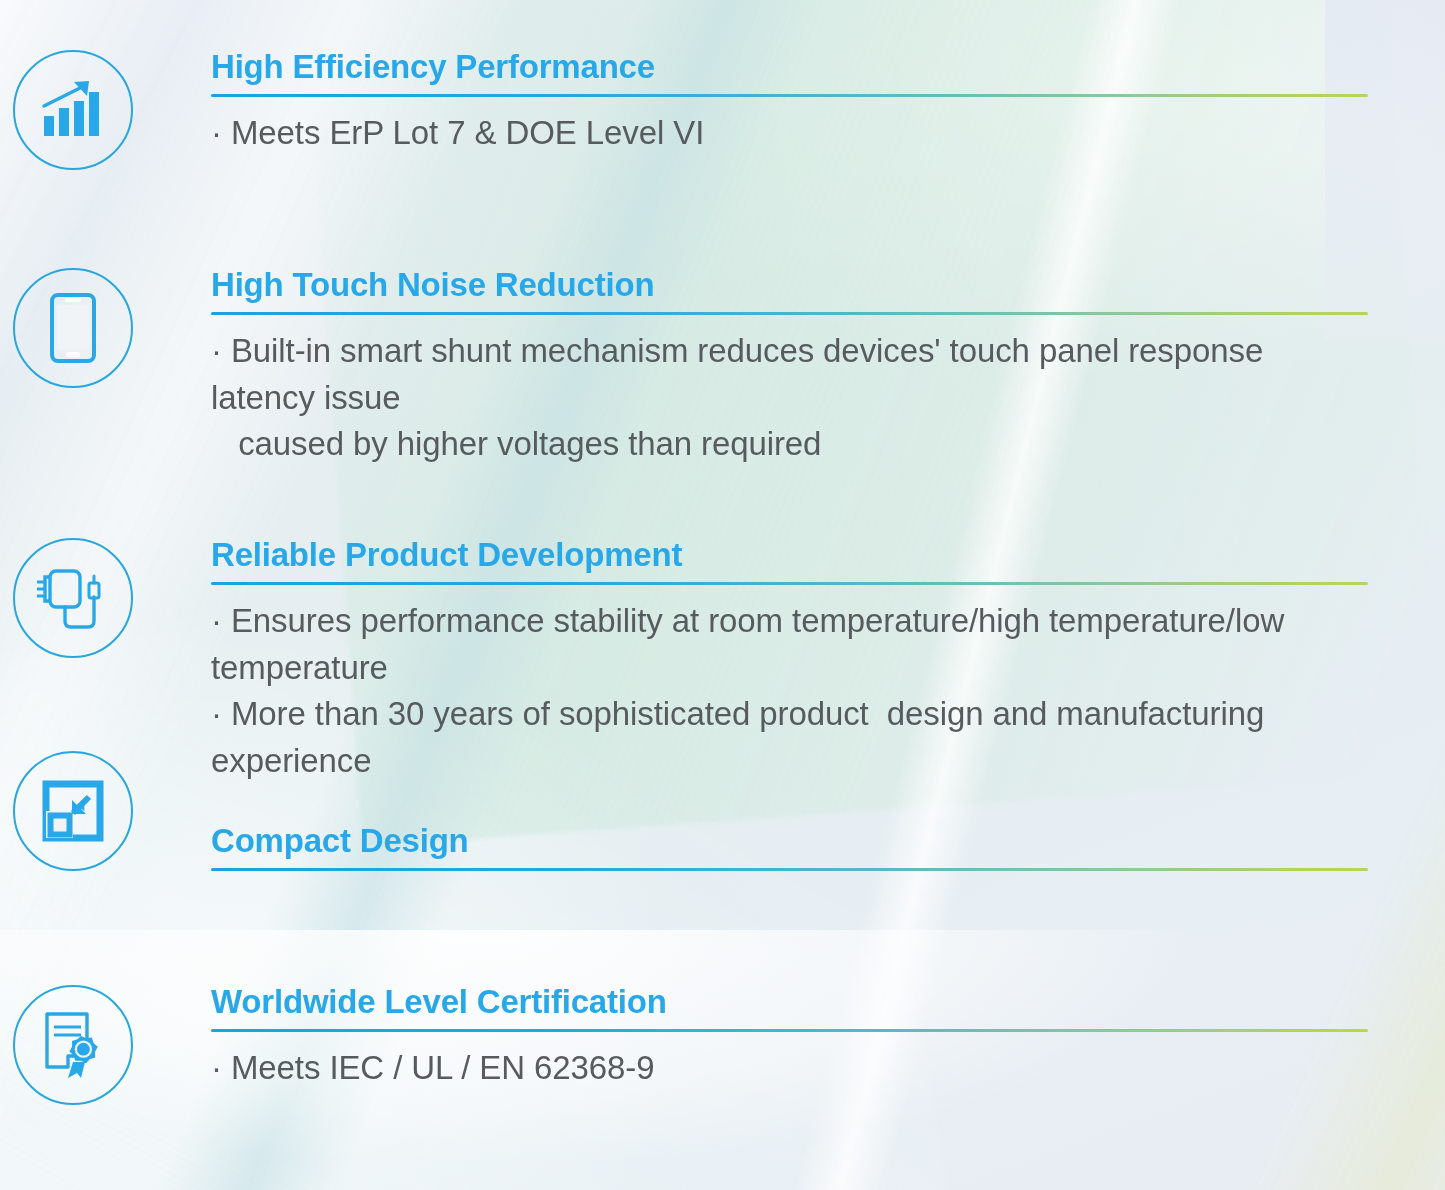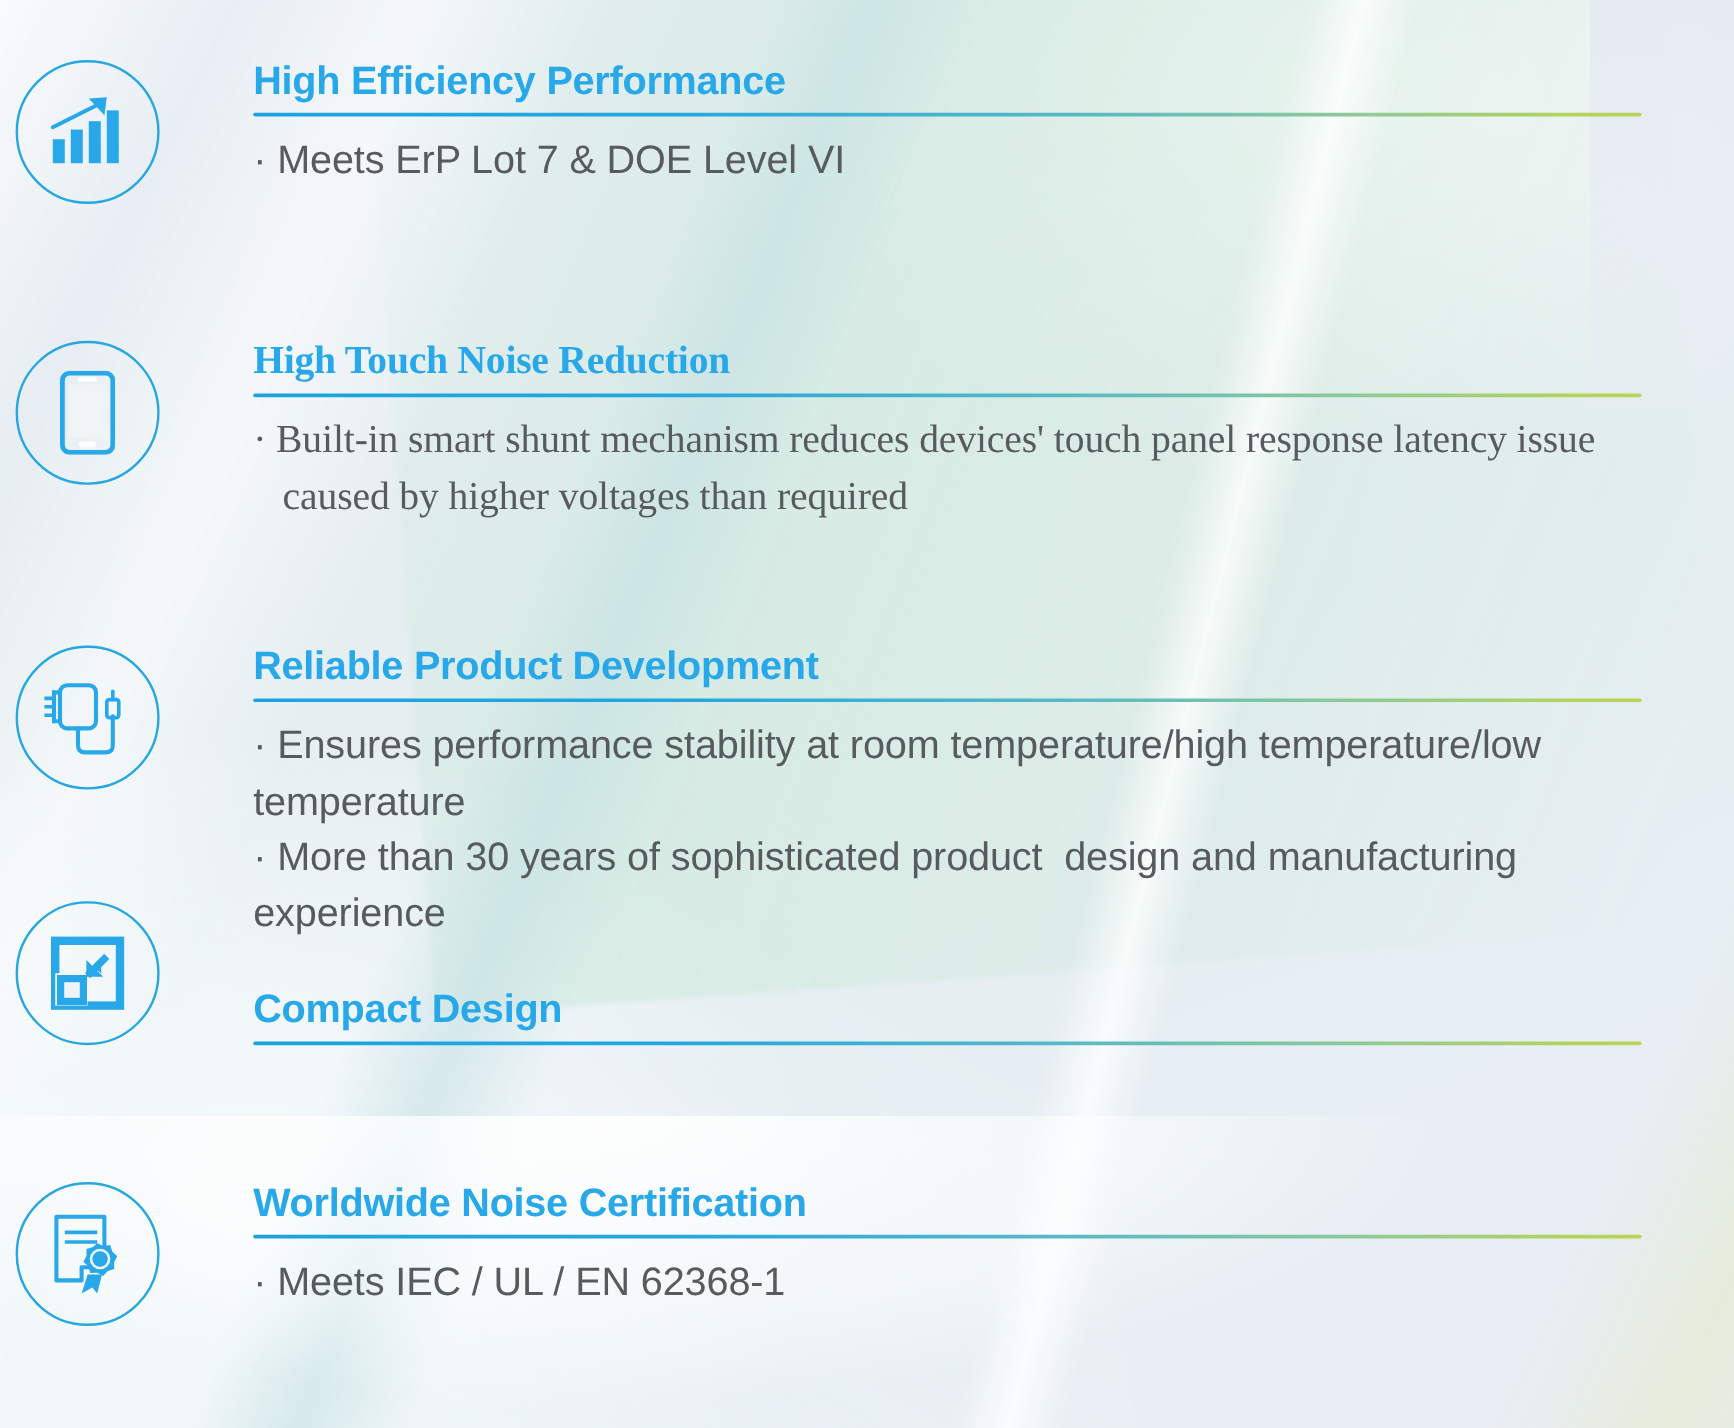--- a/index.html
+++ b/index.html
@@ -219,21 +219,21 @@
       </div>
       <div class="feature-body">
         <h2 class="feature-title">High Efficiency Performance</h2>
         <div class="feature-divider"></div>
         <ul class="feature-lines">
           <li class="feature-line">· Meets ErP Lot 7 &amp; DOE Level VI</li>
         </ul>
       </div>
     </div>
 
-    <div class="feature-row" style="top:284px;font-family:Liberation Serif, serif;">
+    <div class="feature-row" style="top:268px;">
       <div class="icon-wrap">
         <div class="icon-circle">
           <svg width="46" height="70" viewBox="0 0 46 70">
             <rect x="2" y="2" width="42" height="66" rx="6" ry="6" fill="none" stroke="#28a8e8" stroke-width="4"></rect>
             <rect x="7" y="12" width="32" height="44" fill="#ffffff" fill-opacity="0"></rect>
             <rect x="6.5" y="11.5" width="33" height="45" fill="#f0f4f7"></rect>
             <rect x="15" y="5.5" width="16" height="3.4" rx="1.7" fill="#ffffff"></rect>
             <rect x="16" y="59" width="14" height="5" rx="2.5" fill="#ffffff"></rect>
           </svg>
         </div>
@@ -311,22 +311,22 @@
             <path d="M41 26
                      L46.2 28.3 L51.8 27.6 L53.6 33 L57.7 36.8 L55.1 41.8
                      L55.2 47.5 L49.8 49.2 L45.9 53.3 L41 50.7 L35.3 50.8
                      L33.6 45.4 L29.5 41.5 L32.1 36.6 L32 30.9 L37.4 29.2 Z" fill="#28a8e8"></path>
             <circle cx="43.4" cy="39.2" r="8.6" fill="#eef3f6"></circle>
             <circle cx="43.4" cy="39.2" r="6.4" fill="#28a8e8"></circle>
           </svg>
         </div>
       </div>
       <div class="feature-body">
-        <h2 class="feature-title">Worldwide Noise Certification</h2>
+        <h2 class="feature-title">Worldwide Level Certification</h2>
         <div class="feature-divider"></div>
         <ul class="feature-lines">
-          <li class="feature-line">· Meets IEC / UL / EN 62368-1</li>
+          <li class="feature-line">· Meets IEC / UL / EN 62368-9</li>
         </ul>
       </div>
     </div>
 
   </div>
 </div>
 
 </body></html>

